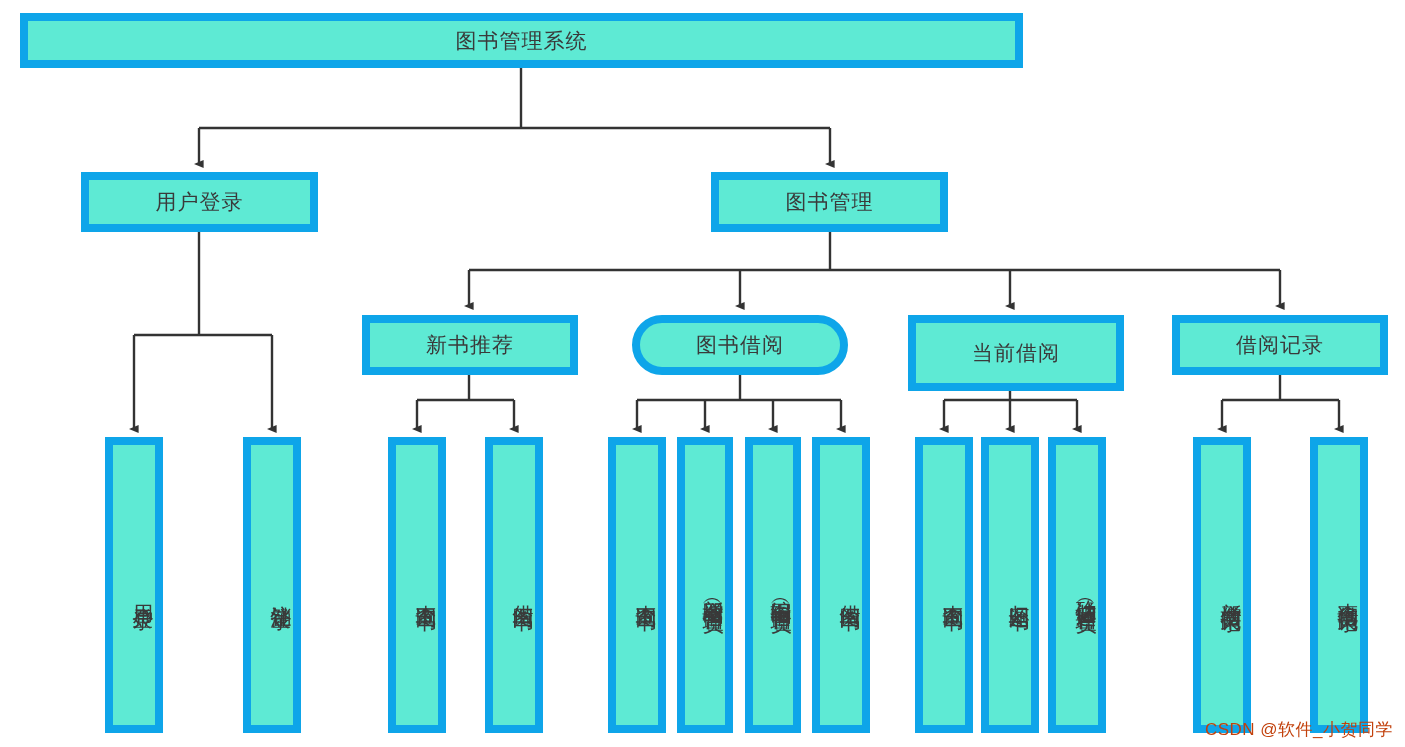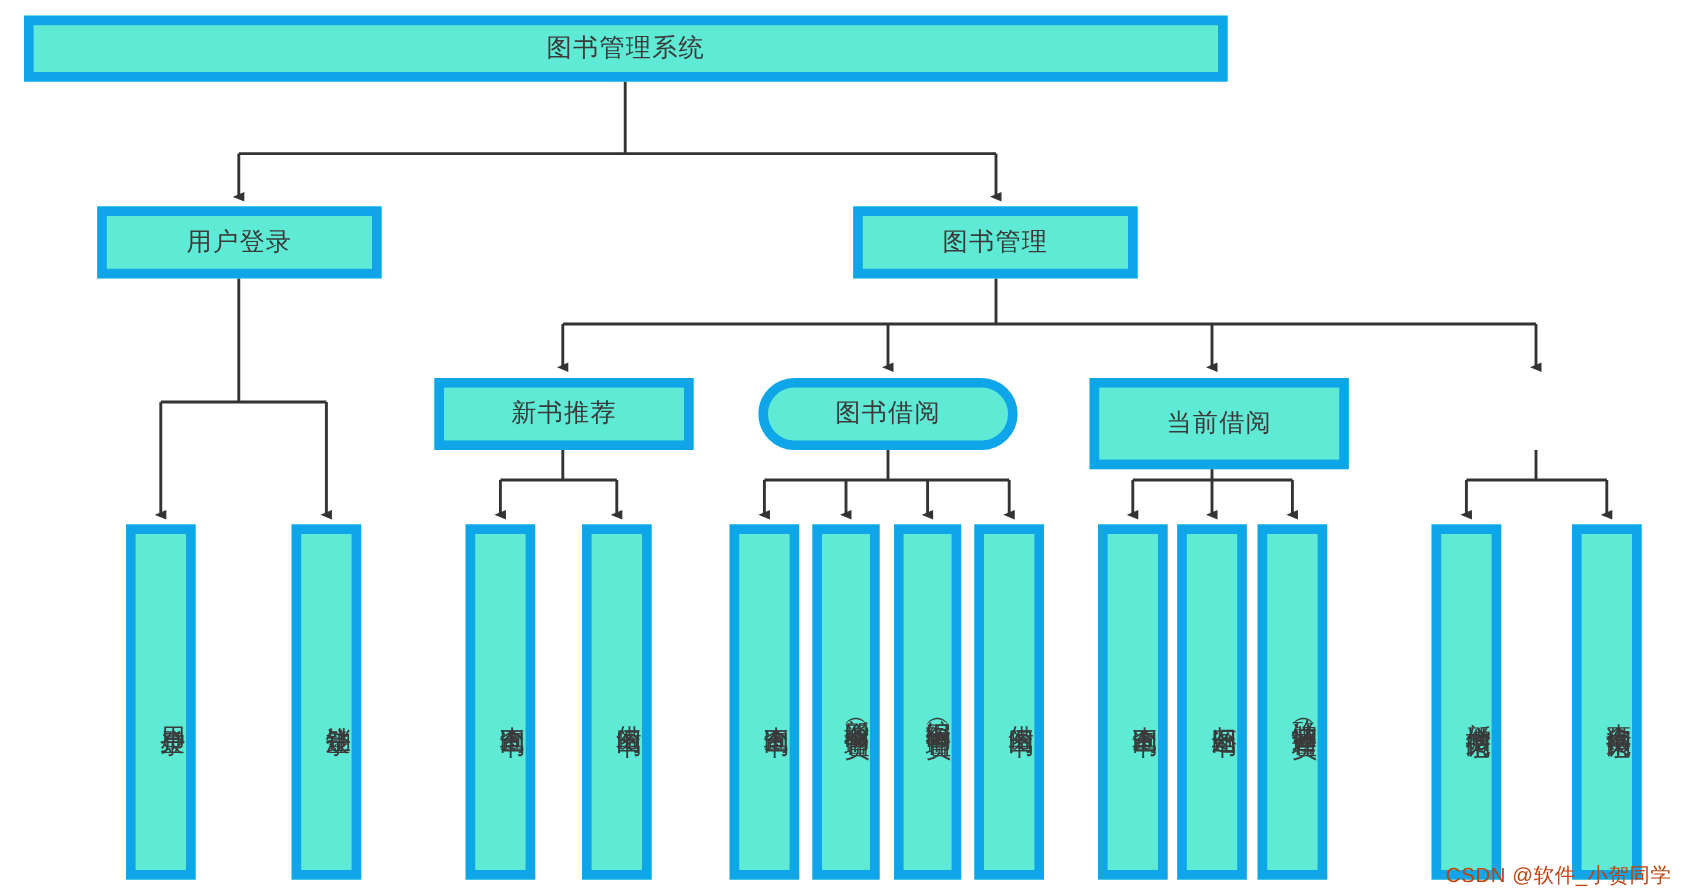--- a/index.html
+++ b/index.html
@@ -137,20 +137,23 @@
 
   <div class="node node-h" style="left:711px; top:172px; width:237px; height:60px;">
     <span>图书管理</span>
   </div>
   <div class="node node-h" style="left:632px; top:315px; width:216px; height:60px;border-radius:30px;">
     <span>图书借阅</span>
   </div>
   <div class="node node-h" style="left:860px; top:315px; width:216px; height:76px;margin-left:48px;">
     <span>当前借阅</span>
   </div>
+  <div class="node node-h" style="left:1172px; top:315px; width:216px; height:60px;">
+    <span>借阅记录</span>
+  </div>
 
   <div class="node node-v" style="left:105px; top:437px; width:58px; height:296px;">
     <span class="vtext">用户登录</span>
   </div>
   <div class="node node-v" style="left:243px; top:437px; width:58px; height:296px;">
     <span class="vtext">注销登录</span>
   </div>
 
   <div class="node node-v" style="left:388px; top:437px; width:58px; height:296px;">
     <span class="vtext">查询图书</span>

